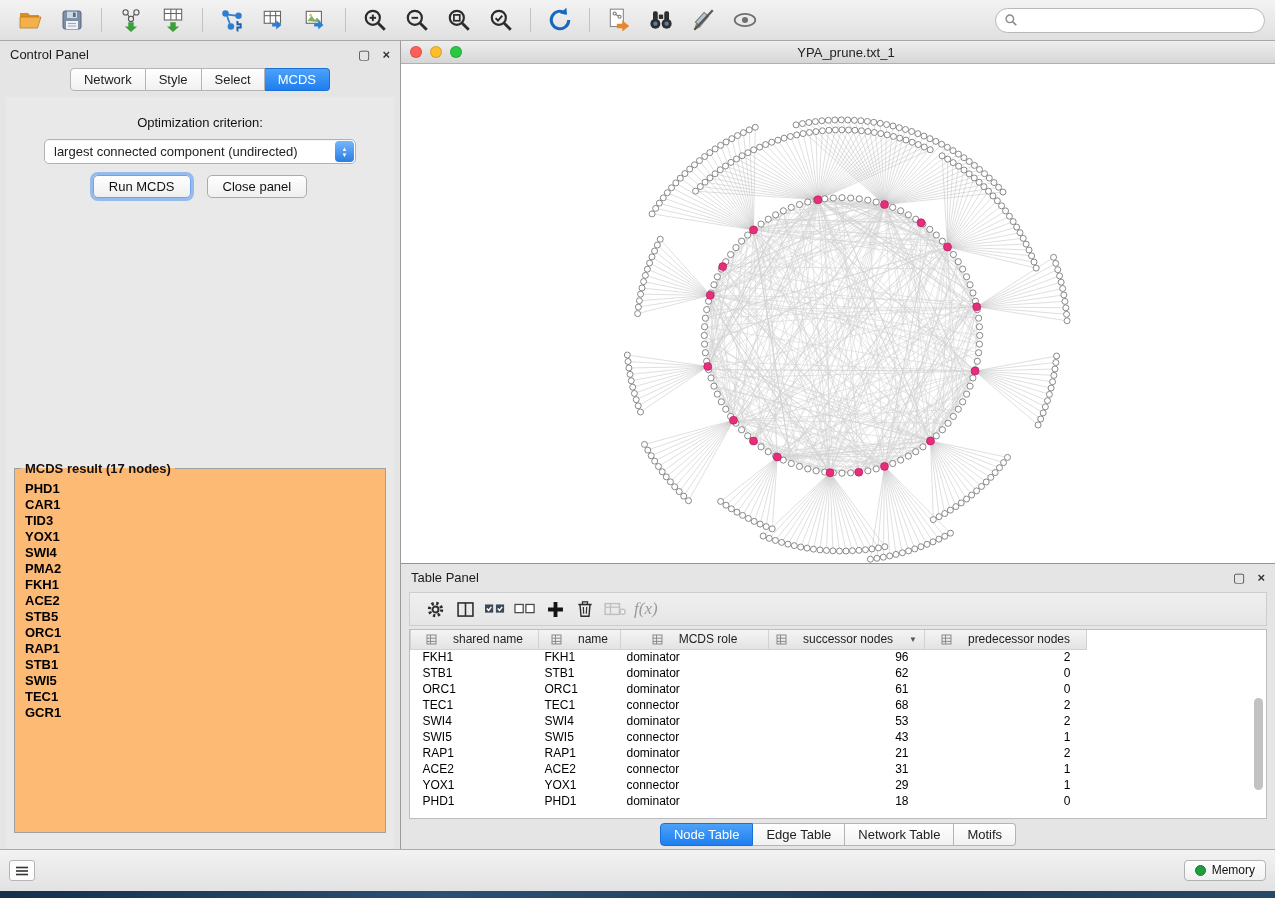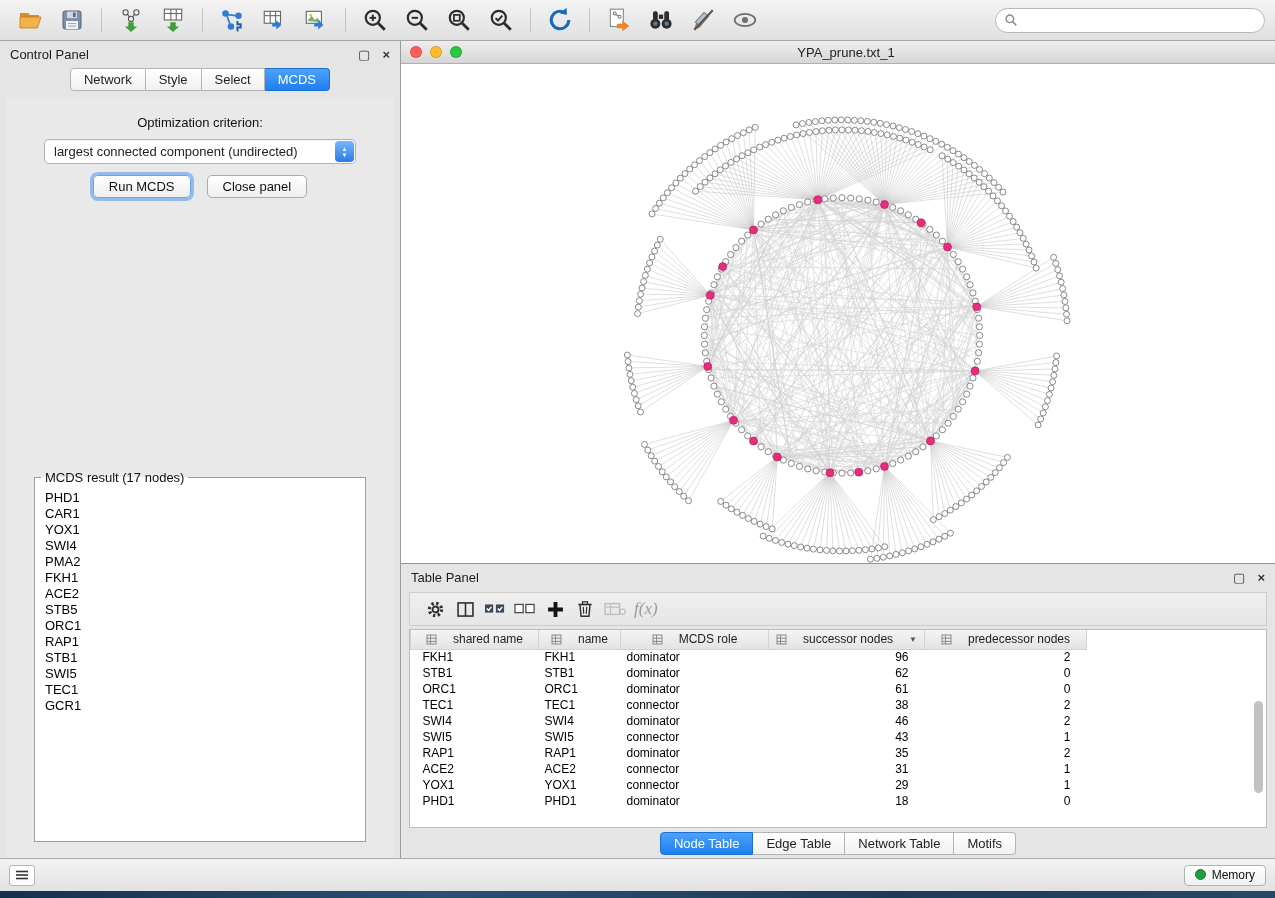--- a/index.html
+++ b/index.html
@@ -38,22 +38,22 @@
               border-radius:5px; display:flex; align-items:center; padding-left:9px; font-size:13px;
               position:relative; cursor:default; box-shadow:inset 0 1px 1px rgba(0,0,0,0.04); }
   .dd-stepper { position:absolute; right:1px; top:1px; bottom:1px; width:19px; border-radius:4px;
                 background:linear-gradient(#76b6fb,#2a7ce4); color:#fff; display:flex; flex-direction:column;
                 align-items:center; justify-content:center; font-size:6px; line-height:6px; }
   .btn-row { display:flex; justify-content:center; gap:16px; margin-top:11px; }
   .mac-btn { background:linear-gradient(#ffffff,#efefef); border:1px solid #ababab; border-radius:5px;
              padding:3px 15px; font-size:13px; color:#111; cursor:default; }
   .mac-btn.focused { box-shadow:0 0 0 3px rgba(92,156,239,0.6); border-color:#6da4e8; }
   .cp-spacer { flex:1; }
-  .result-fieldset { flex:none; height:372px; margin:0 28px 16px; border:1px solid #9f9f9f;
-                     background:#ffffff; padding:2px; }
+  .result-fieldset { flex:none; height:372px; margin:0 8px 16px; border:1px solid #9f9f9f;
+                     background:#fdba74; padding:2px;font-weight:bold; }
   .result-fieldset legend { font-size:13px; color:#111; padding:0 4px; margin-left:4px; background:transparent; }
   .result-list { height:100%; overflow:hidden; padding:3px 8px; font-size:13px; line-height:16px; color:#000; }
   .result-item { height:16px; white-space:nowrap; }
 
   
   .right-area { flex:1; display:flex; flex-direction:column; min-width:0; background:#dcdcdc; }
   .network-window { height:523px; flex:none; display:flex; flex-direction:column; border-bottom:1px solid #949494; }
   .win-titlebar { height:23px; flex:none; background:linear-gradient(#eeeeee,#d6d6d6); border-bottom:1px solid #b0b0b0;
                   display:flex; align-items:center; padding:0 9px; position:relative; }
   .traffic { display:flex; gap:8px; z-index:2; }
@@ -74,21 +74,21 @@
                    border:1px solid #d2d2d2; border-top:none; padding:0 4px; font-size:12px; color:#222; }
   .th-inner { display:flex; align-items:center; justify-content:center; gap:16px; }
   .node-table td { height:16px; padding:0 6px; white-space:nowrap; overflow:hidden; color:#000; }
   .node-table td.num { text-align:right; padding-right:16px; }
   .node-table tr td:first-child { padding-left:12px; }
   .vscroll { position:absolute; right:3px; top:24px; bottom:6px; width:9px; }
   .vthumb { position:absolute; top:28%; height:92px; width:9px; background:#c2c2c2; border-radius:5px; }
   .table-tabs { height:30px; flex:none; display:flex; justify-content:center; align-items:center; }
 
   
-  .status-bar { height:33px; flex:none; background:linear-gradient(#f2f2f2,#e2e2e2); border-top:1px solid #ababab;
+  .status-bar { height:42px; flex:none; background:linear-gradient(#f2f2f2,#e2e2e2); border-top:1px solid #ababab;
                 display:flex; align-items:center; padding:0 9px;gap:44px; }
   .menu-btn { width:26px; height:21px; background:#fdfdfd; border:1px solid #b5b5b5; border-radius:3px;
               display:flex; align-items:center; justify-content:center; cursor:default; }
   .memory-btn { margin-left:auto; display:flex; align-items:center; gap:6px; background:linear-gradient(#ffffff,#f0f0f0);
                 border:1px solid #b2b2b2; border-radius:4px; padding:2px 10px 3px; font-size:12px; color:#111; cursor:default; }
   .mem-dot { width:11px; height:11px; border-radius:50%; background:#1e9e3e; border:1px solid #157a2e; }
   .wallpaper { height:7px; flex:none; background:linear-gradient(90deg,#15304d,#2c4f72 35%,#1d3a57 70%,#274867); }
 </style>
 </head>
 <body>
@@ -271,20 +271,21 @@
         <div class="btn-row">
           <button class="mac-btn focused">Run MCDS</button>
           <button class="mac-btn">Close panel</button>
         </div>
         <div class="cp-spacer"></div>
         <fieldset class="result-fieldset">
           <legend>MCDS result (17 nodes)</legend>
           <div class="result-list" id="mcds-list">
               <div class="result-item">PHD1</div>
               <div class="result-item">CAR1</div>
+              <div class="result-item">TID3</div>
               <div class="result-item">YOX1</div>
               <div class="result-item">SWI4</div>
               <div class="result-item">PMA2</div>
               <div class="result-item">FKH1</div>
               <div class="result-item">ACE2</div>
               <div class="result-item">STB5</div>
               <div class="result-item">ORC1</div>
               <div class="result-item">RAP1</div>
               <div class="result-item">STB1</div>
               <div class="result-item">SWI5</div>
@@ -1494,42 +1495,42 @@
                   <td>ORC1</td>
                   <td>ORC1</td>
                   <td>dominator</td>
                   <td class="num">61</td>
                   <td class="num">0</td>
                 </tr>
                 <tr>
                   <td>TEC1</td>
                   <td>TEC1</td>
                   <td>connector</td>
-                  <td class="num">38</td>
+                  <td class="num">68</td>
                   <td class="num">2</td>
                 </tr>
                 <tr>
                   <td>SWI4</td>
                   <td>SWI4</td>
                   <td>dominator</td>
-                  <td class="num">46</td>
+                  <td class="num">53</td>
                   <td class="num">2</td>
                 </tr>
                 <tr>
                   <td>SWI5</td>
                   <td>SWI5</td>
                   <td>connector</td>
                   <td class="num">43</td>
                   <td class="num">1</td>
                 </tr>
                 <tr>
                   <td>RAP1</td>
                   <td>RAP1</td>
                   <td>dominator</td>
-                  <td class="num">35</td>
+                  <td class="num">21</td>
                   <td class="num">2</td>
                 </tr>
                 <tr>
                   <td>ACE2</td>
                   <td>ACE2</td>
                   <td>connector</td>
                   <td class="num">31</td>
                   <td class="num">1</td>
                 </tr>
                 <tr>

